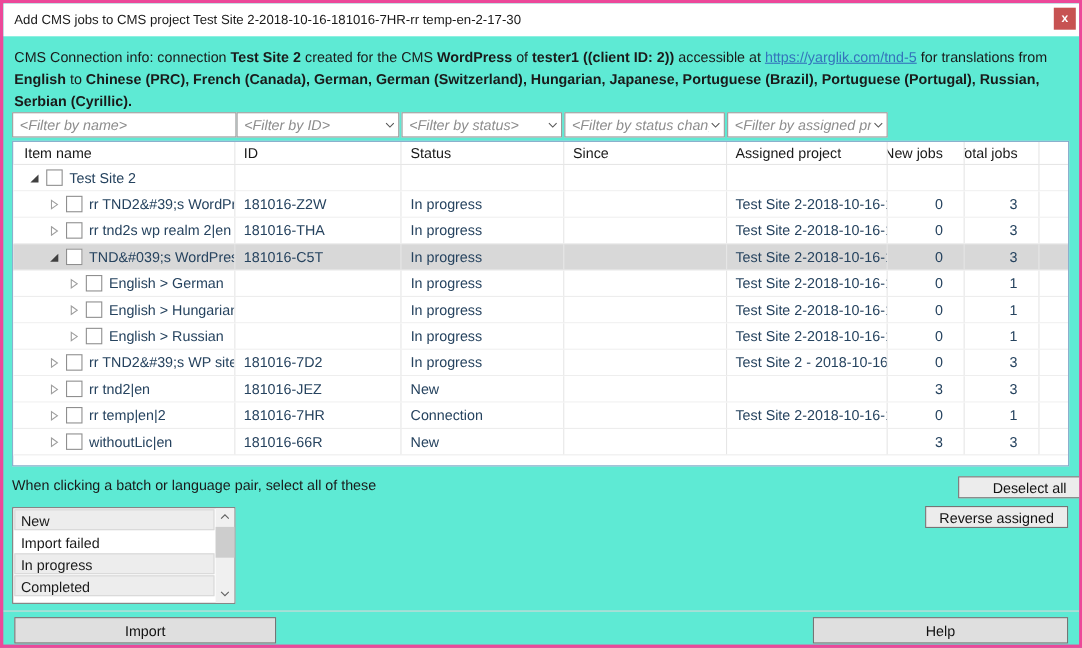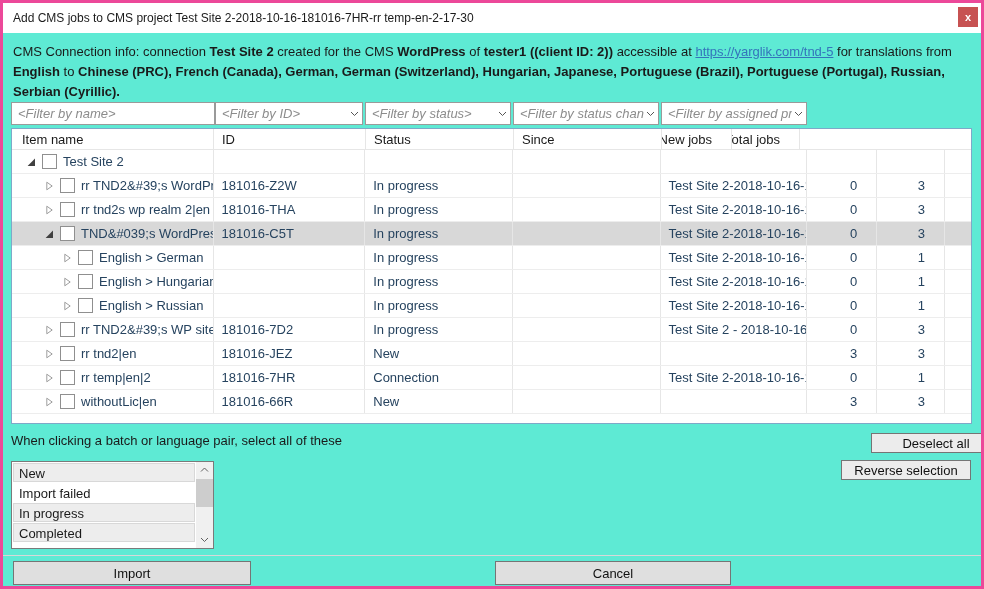--- a/index.html
+++ b/index.html
@@ -155,20 +155,21 @@
           </svg></span>
     </div>
   </div>
 
   <div class="table">
     <div class="thead">
       <div class="hcell c-name" style="padding-left:10px">Item name</div>
       <div class="hcell c-id">ID</div>
       <div class="hcell c-status">Status</div>
       <div class="hcell c-since">Since</div>
+      <div class="hcell c-proj">Assigned project</div>
       <div class="hcell c-new num">New jobs</div>
       <div class="hcell c-total num">Total jobs</div>
       <div class="hcell c-extra"></div>
     </div>
     <div>
 
         <div class="trow" data-level="0">
           <div class="cell c-name treecell">
             <span class="exp"><svg width="10" height="10" viewBox="0 0 10 10">
                 <path d="M9 1.6 L9 9 L1.6 9 Z" fill="#404040"></path>
@@ -392,19 +393,19 @@
       <div class="vthumb"></div>
       <div class="varrow down">
           <svg width="9" height="6" viewBox="0 0 9 6">
             <path d="M1 1 L4.5 4.5 L8 1" stroke="#606060" fill="none"></path>
           </svg>
         </div>
     </div>
   </div>
 
   <div class="btn btn-deselect">Deselect all</div>
-  <div class="btn btn-reverse">Reverse selection</div>
+  <div class="btn btn-reverse">Reverse assigned</div>
 
   <div class="hsep"></div>
   <div class="btn btn-import">Import</div>
-  <div class="btn btn-cancel">Cancel</div>
+  <div class="btn btn-help">Help</div>
 
 </div>
 
 </body></html>

